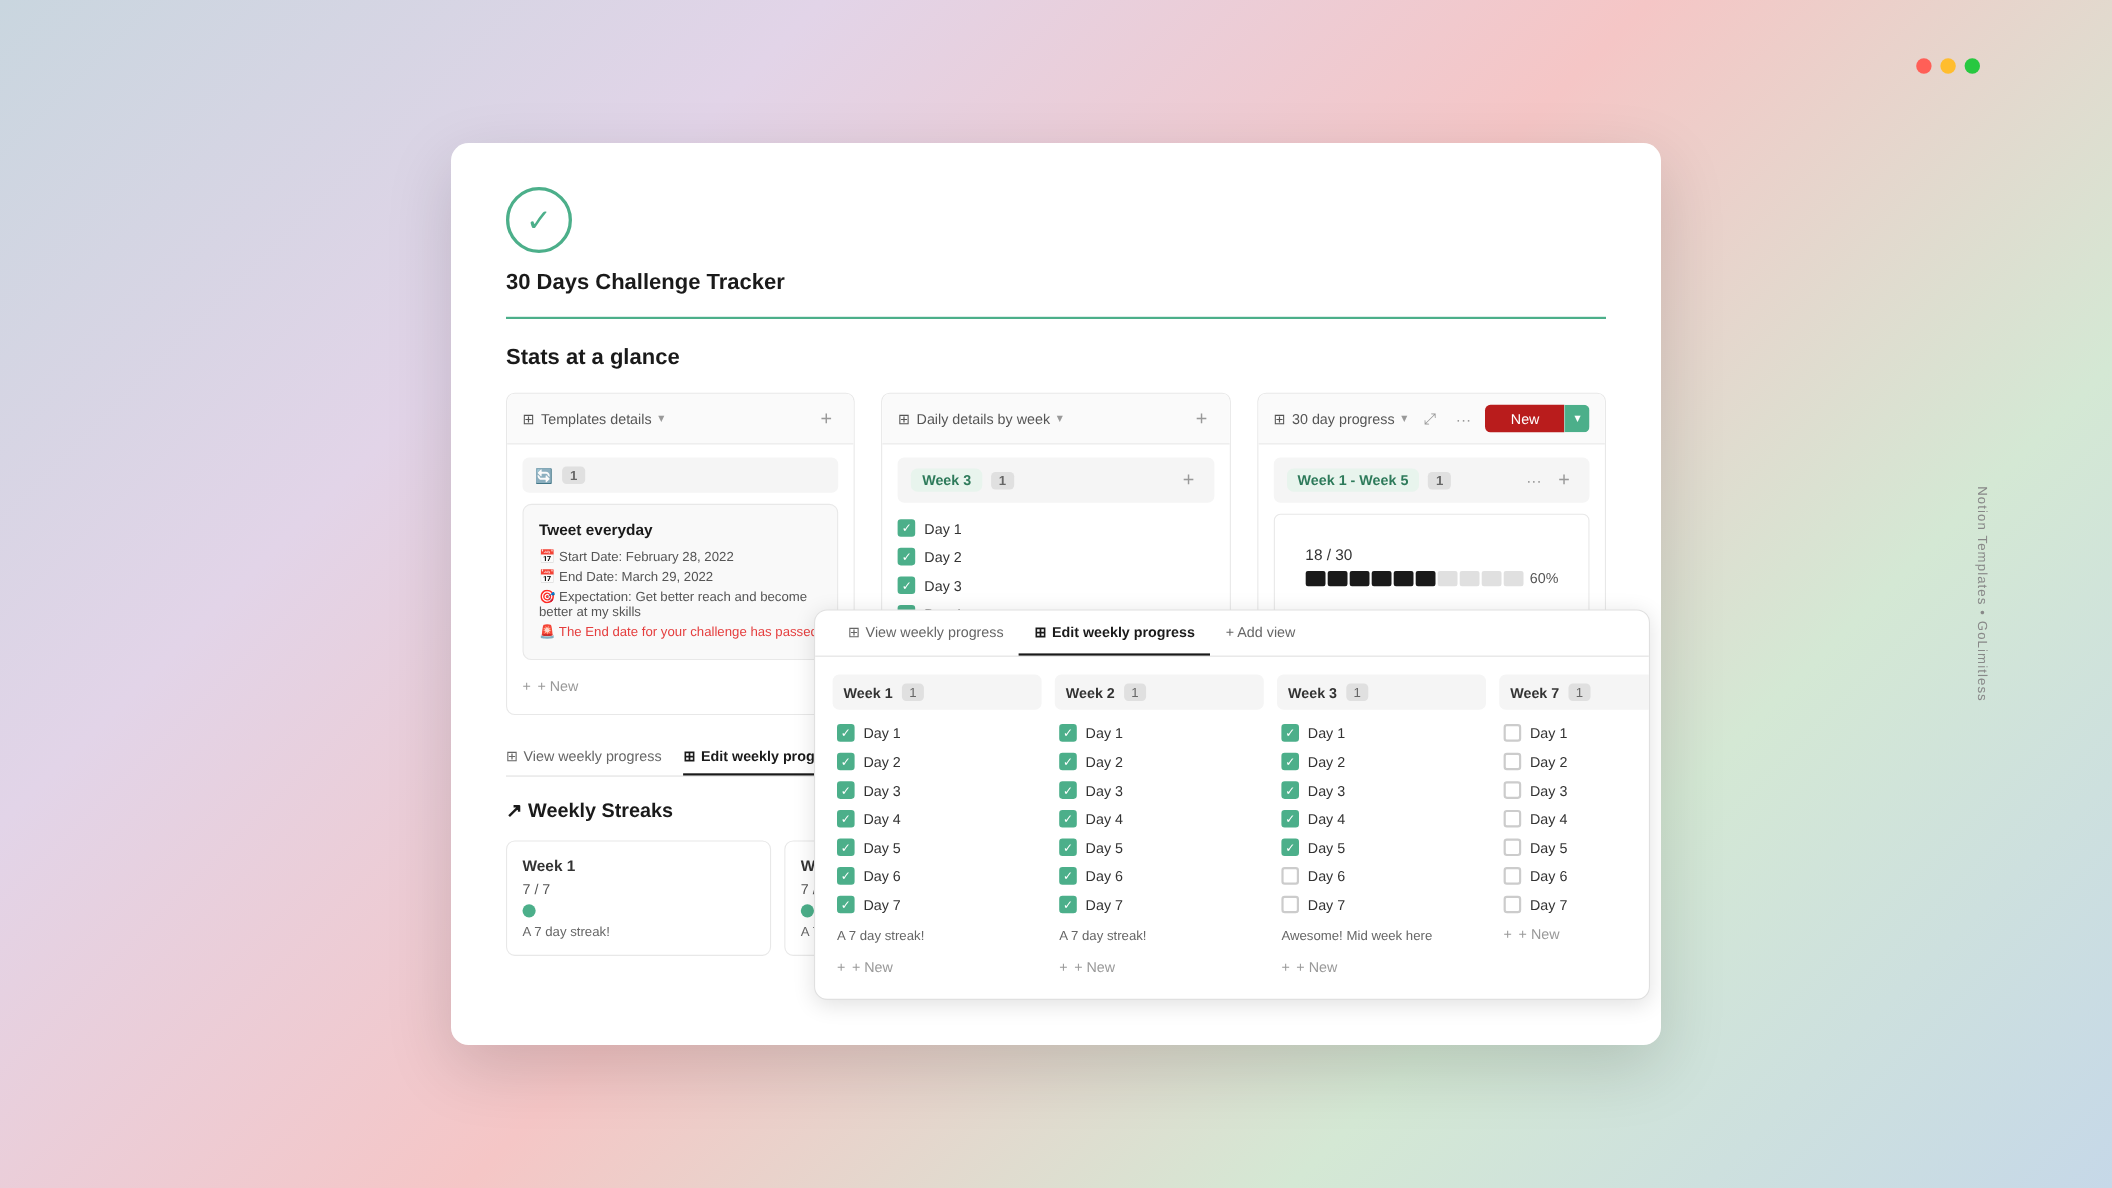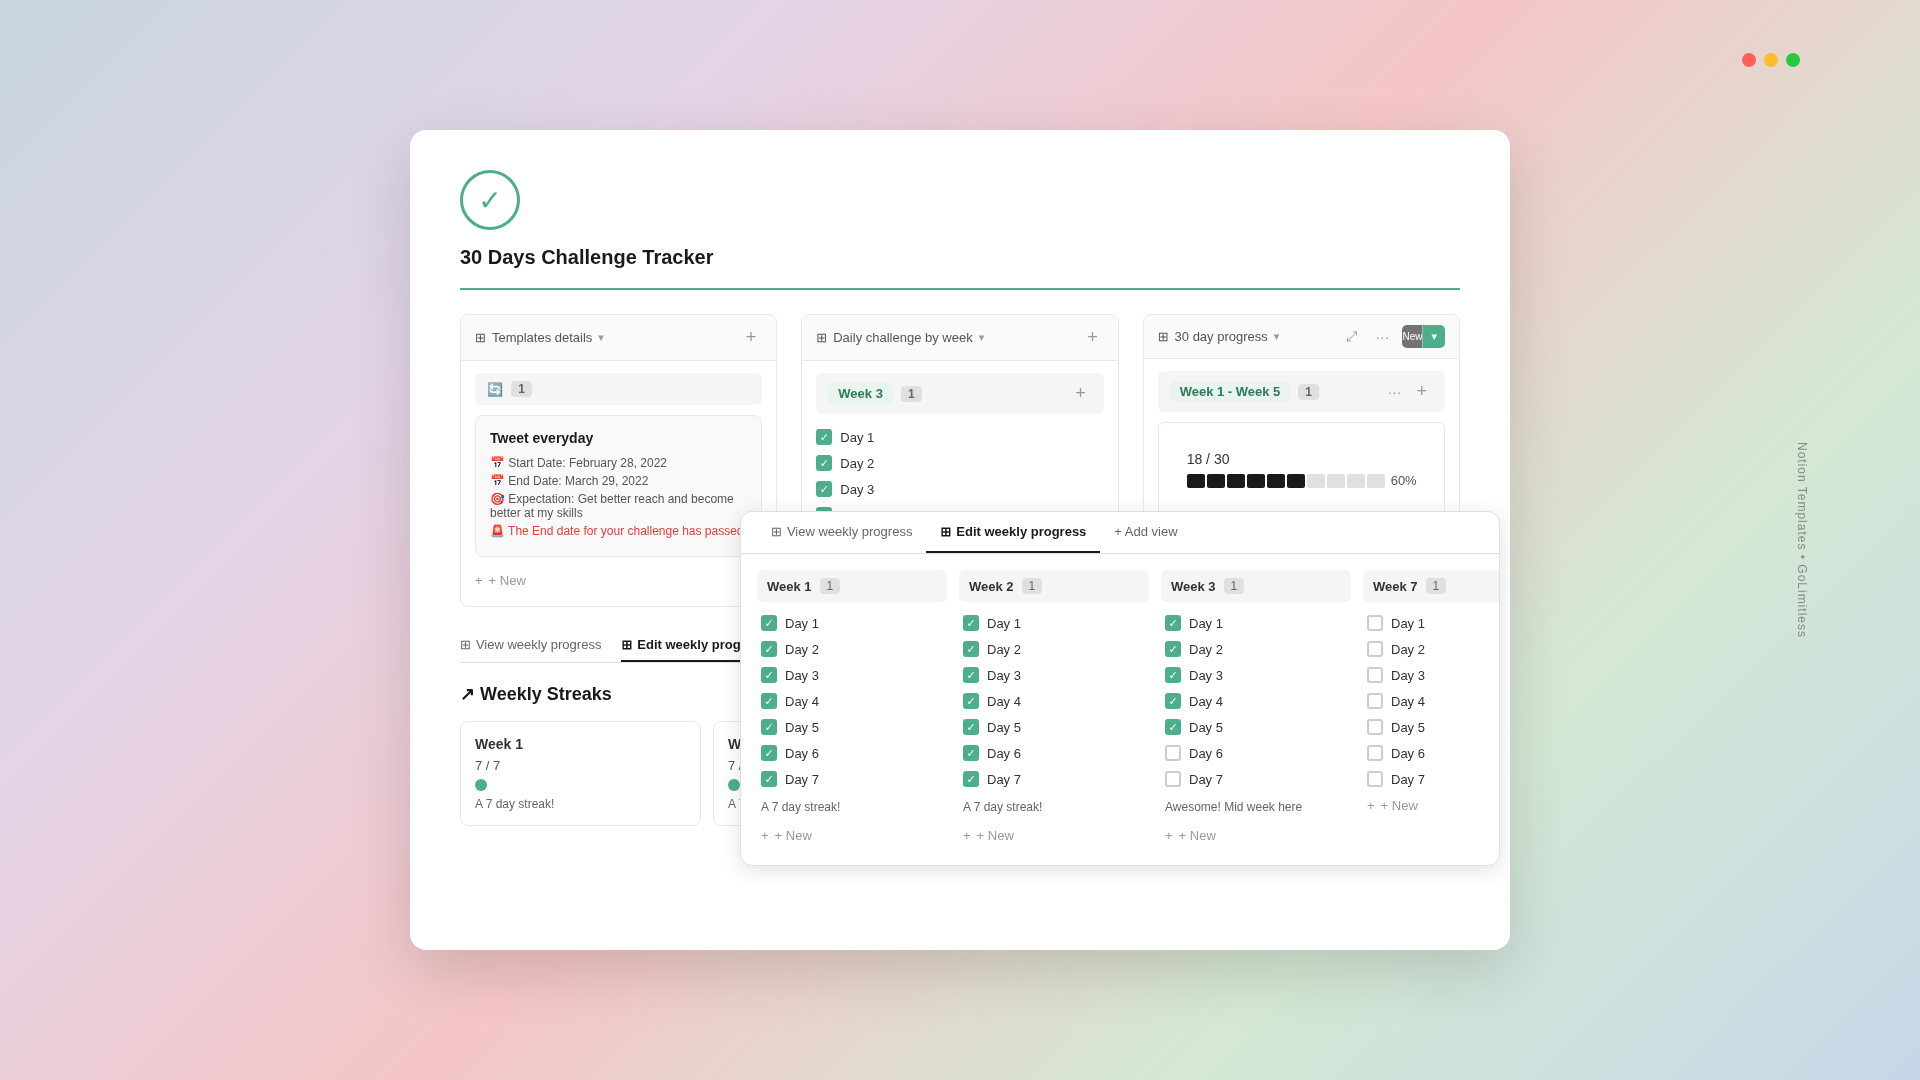--- a/index.html
+++ b/index.html
@@ -128,25 +128,25 @@
       border-left: 1px solid rgba(255,255,255,0.3);
       padding: 5px 8px;
       font-size: 11px;
       cursor: pointer;
       border-radius: 0 5px 5px 0;
     }
     .new-btn-group {
       display: flex;
     }
     .new-btn-main {
-      background: #737373;
+      background: #b91c1c;
       color: white;
       border: none;
-      padding: 5px 0;
-      font-size: 10px;
+      padding: 5px 23px;
+      font-size: 13px;
       font-weight: 500;
       cursor: pointer;
       border-radius: 5px 0 0 5px;
     }
     .icon-btn {
       background: none;
       border: none;
       cursor: pointer;
       color: #999;
       font-size: 14px;
@@ -451,20 +451,21 @@
 
 <div class="main-window">
 
   <div class="page-icon">
     <span class="checkmark-icon">✓</span>
   </div>
 
   <h1 class="page-title">30 Days Challenge Tracker</h1>
   <div class="title-divider"></div>
 
+  <h2 class="section-title">Stats at a glance</h2>
 
   <div class="stats-grid">
 
     <div class="panel">
       <div class="panel-header">
         <div class="panel-header-left">
           <span class="panel-icon">⊞</span>
           <span>Templates details</span>
           <span class="chevron-icon">▾</span>
         </div>
@@ -488,21 +489,21 @@
           <span>+</span>
           <span>+ New</span>
         </div>
       </div>
     </div>
 
     <div class="panel">
       <div class="panel-header">
         <div class="panel-header-left">
           <span class="panel-icon">⊞</span>
-          <span>Daily challenge by week</span>
+          <span>Daily details by week</span>
           <span class="chevron-icon">▾</span>
         </div>
         <button class="plus-btn">+</button>
       </div>
       <div class="panel-body">
         <div class="group-header">
           <div class="group-header-left">
             <span class="week-badge">Week 3</span>
             <span class="group-badge">1</span>
           </div>

